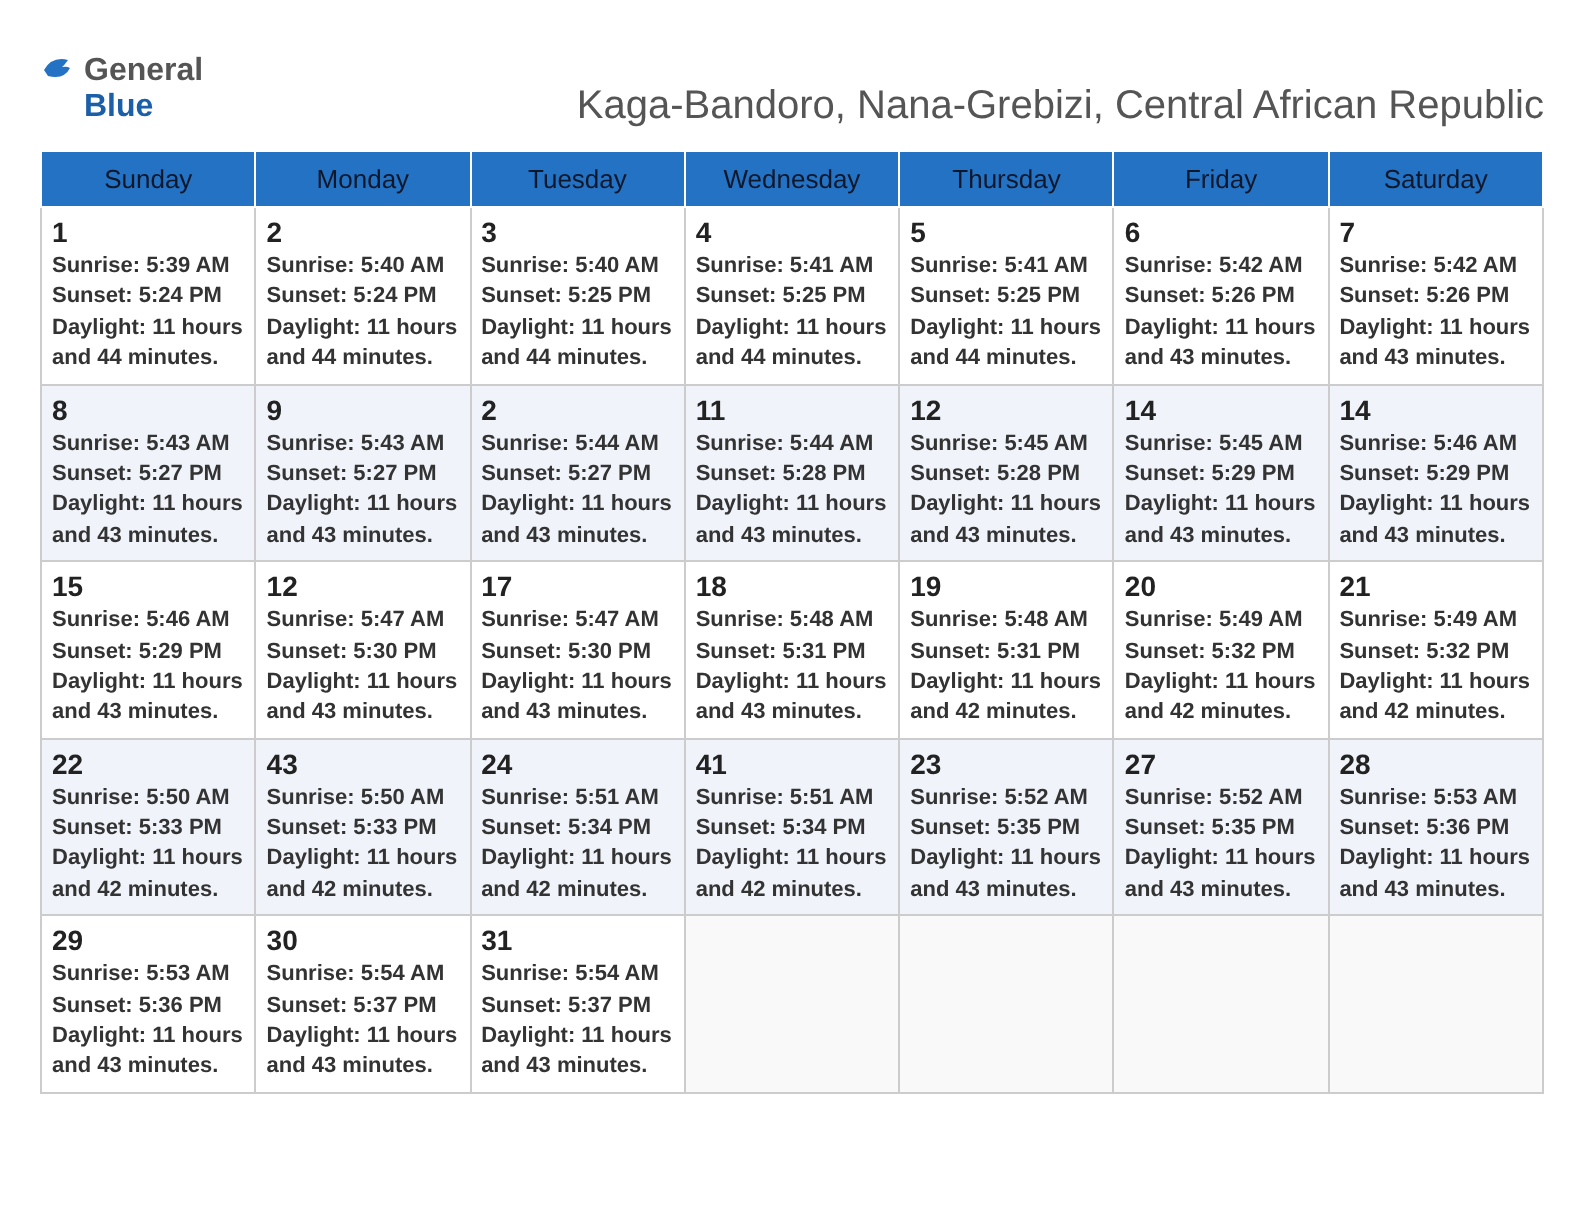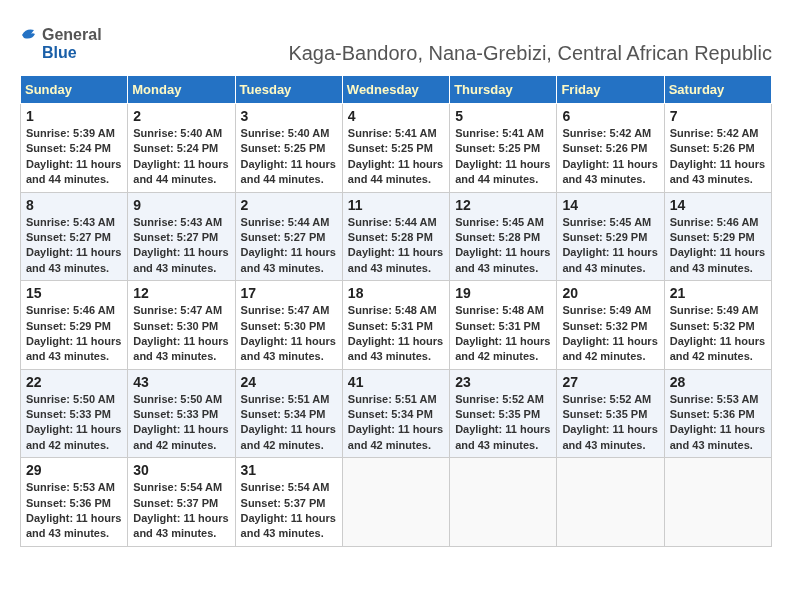--- a/index.html
+++ b/index.html
@@ -28,24 +28,24 @@
       color: #555;
       margin-top: 5px;
     }
     .calendar {
       width: 100%;
       border-collapse: collapse;
       margin-top: 10px;
     }
     .calendar th {
       background: #2472c4;
-      color: #fef9c3;
+      color: #0f172a;
       font-size: 13px;
-      font-weight: bold;
-      text-align: left;
+      font-weight: normal;
+      text-align: center;
       padding: 6px 4px;
       border: 1px solid #fff;
     }
     .calendar td {
       border: 1px solid #ccc;
       vertical-align: top;
       padding: 4px 5px;
       width: calc(100%/7);
       min-height: 80px;
     }

